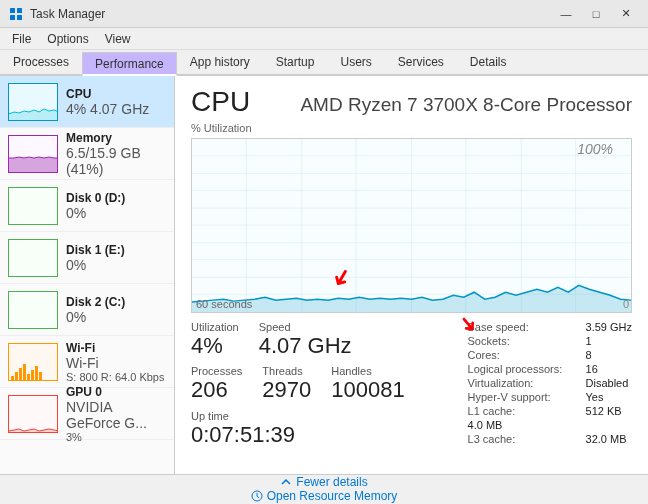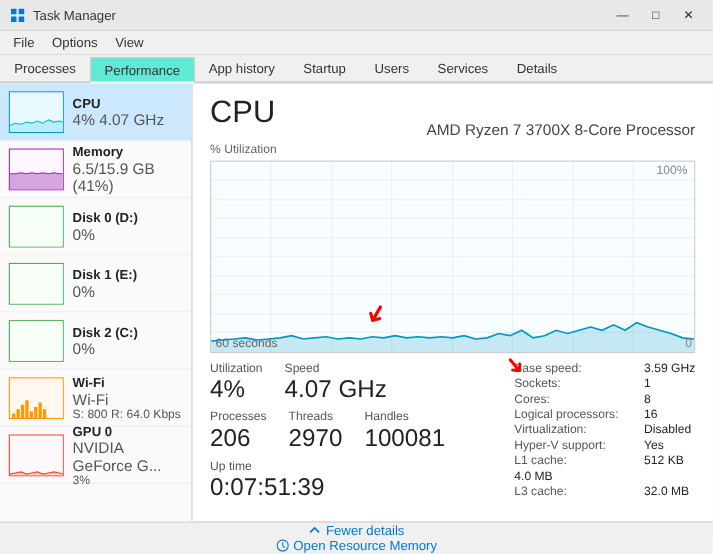--- a/index.html
+++ b/index.html
@@ -85,21 +85,21 @@
       color: #333;
       cursor: pointer;
       height: 24px;
       display: flex;
       align-items: center;
       border: 1px solid transparent;
       background: transparent;
       white-space: nowrap;
     }
     .tab.active {
-      background: #5eead4;
+      background: #c4b5fd;
       border: 1px solid #ccc;
       border-bottom: 2px solid #fff;
       margin-bottom: -2px;
       z-index: 1;
     }
 
     
     .main-content {
       display: flex;
       height: calc(504px - 28px - 22px - 26px - 30px);
@@ -166,39 +166,40 @@
       justify-content: space-between;
       align-items: flex-start;
       margin-bottom: 4px;
     }
     .panel-title {
       font-size: 28px;
       font-weight: 300;
       color: #222;
     }
     .panel-subtitle {
-      font-size: 14px;
+      font-size: 19px;
       color: #444;
-      margin-top: 24px;
+      margin-top: 8px;
     }
 
     
     .chart-container {
       position: relative;
       height: 175px;
       border: 1px solid #ccc;
       background: #f8fdff;
       margin: 4px 0 8px 0;
     }
     .chart-top-pct {
       position: absolute;
-      right: 6px;
+      right: 18px;
       top: 2px;
-      font-size: 11px;
+      font-size: 14px;
       color: #888;
+      font-style: italic;
     }
     .chart-bottom-zero {
       position: absolute;
       right: 2px;
       bottom: 2px;
       font-size: 11px;
       color: #888;
     }
     .chart-time-label {
       position: absolute;

